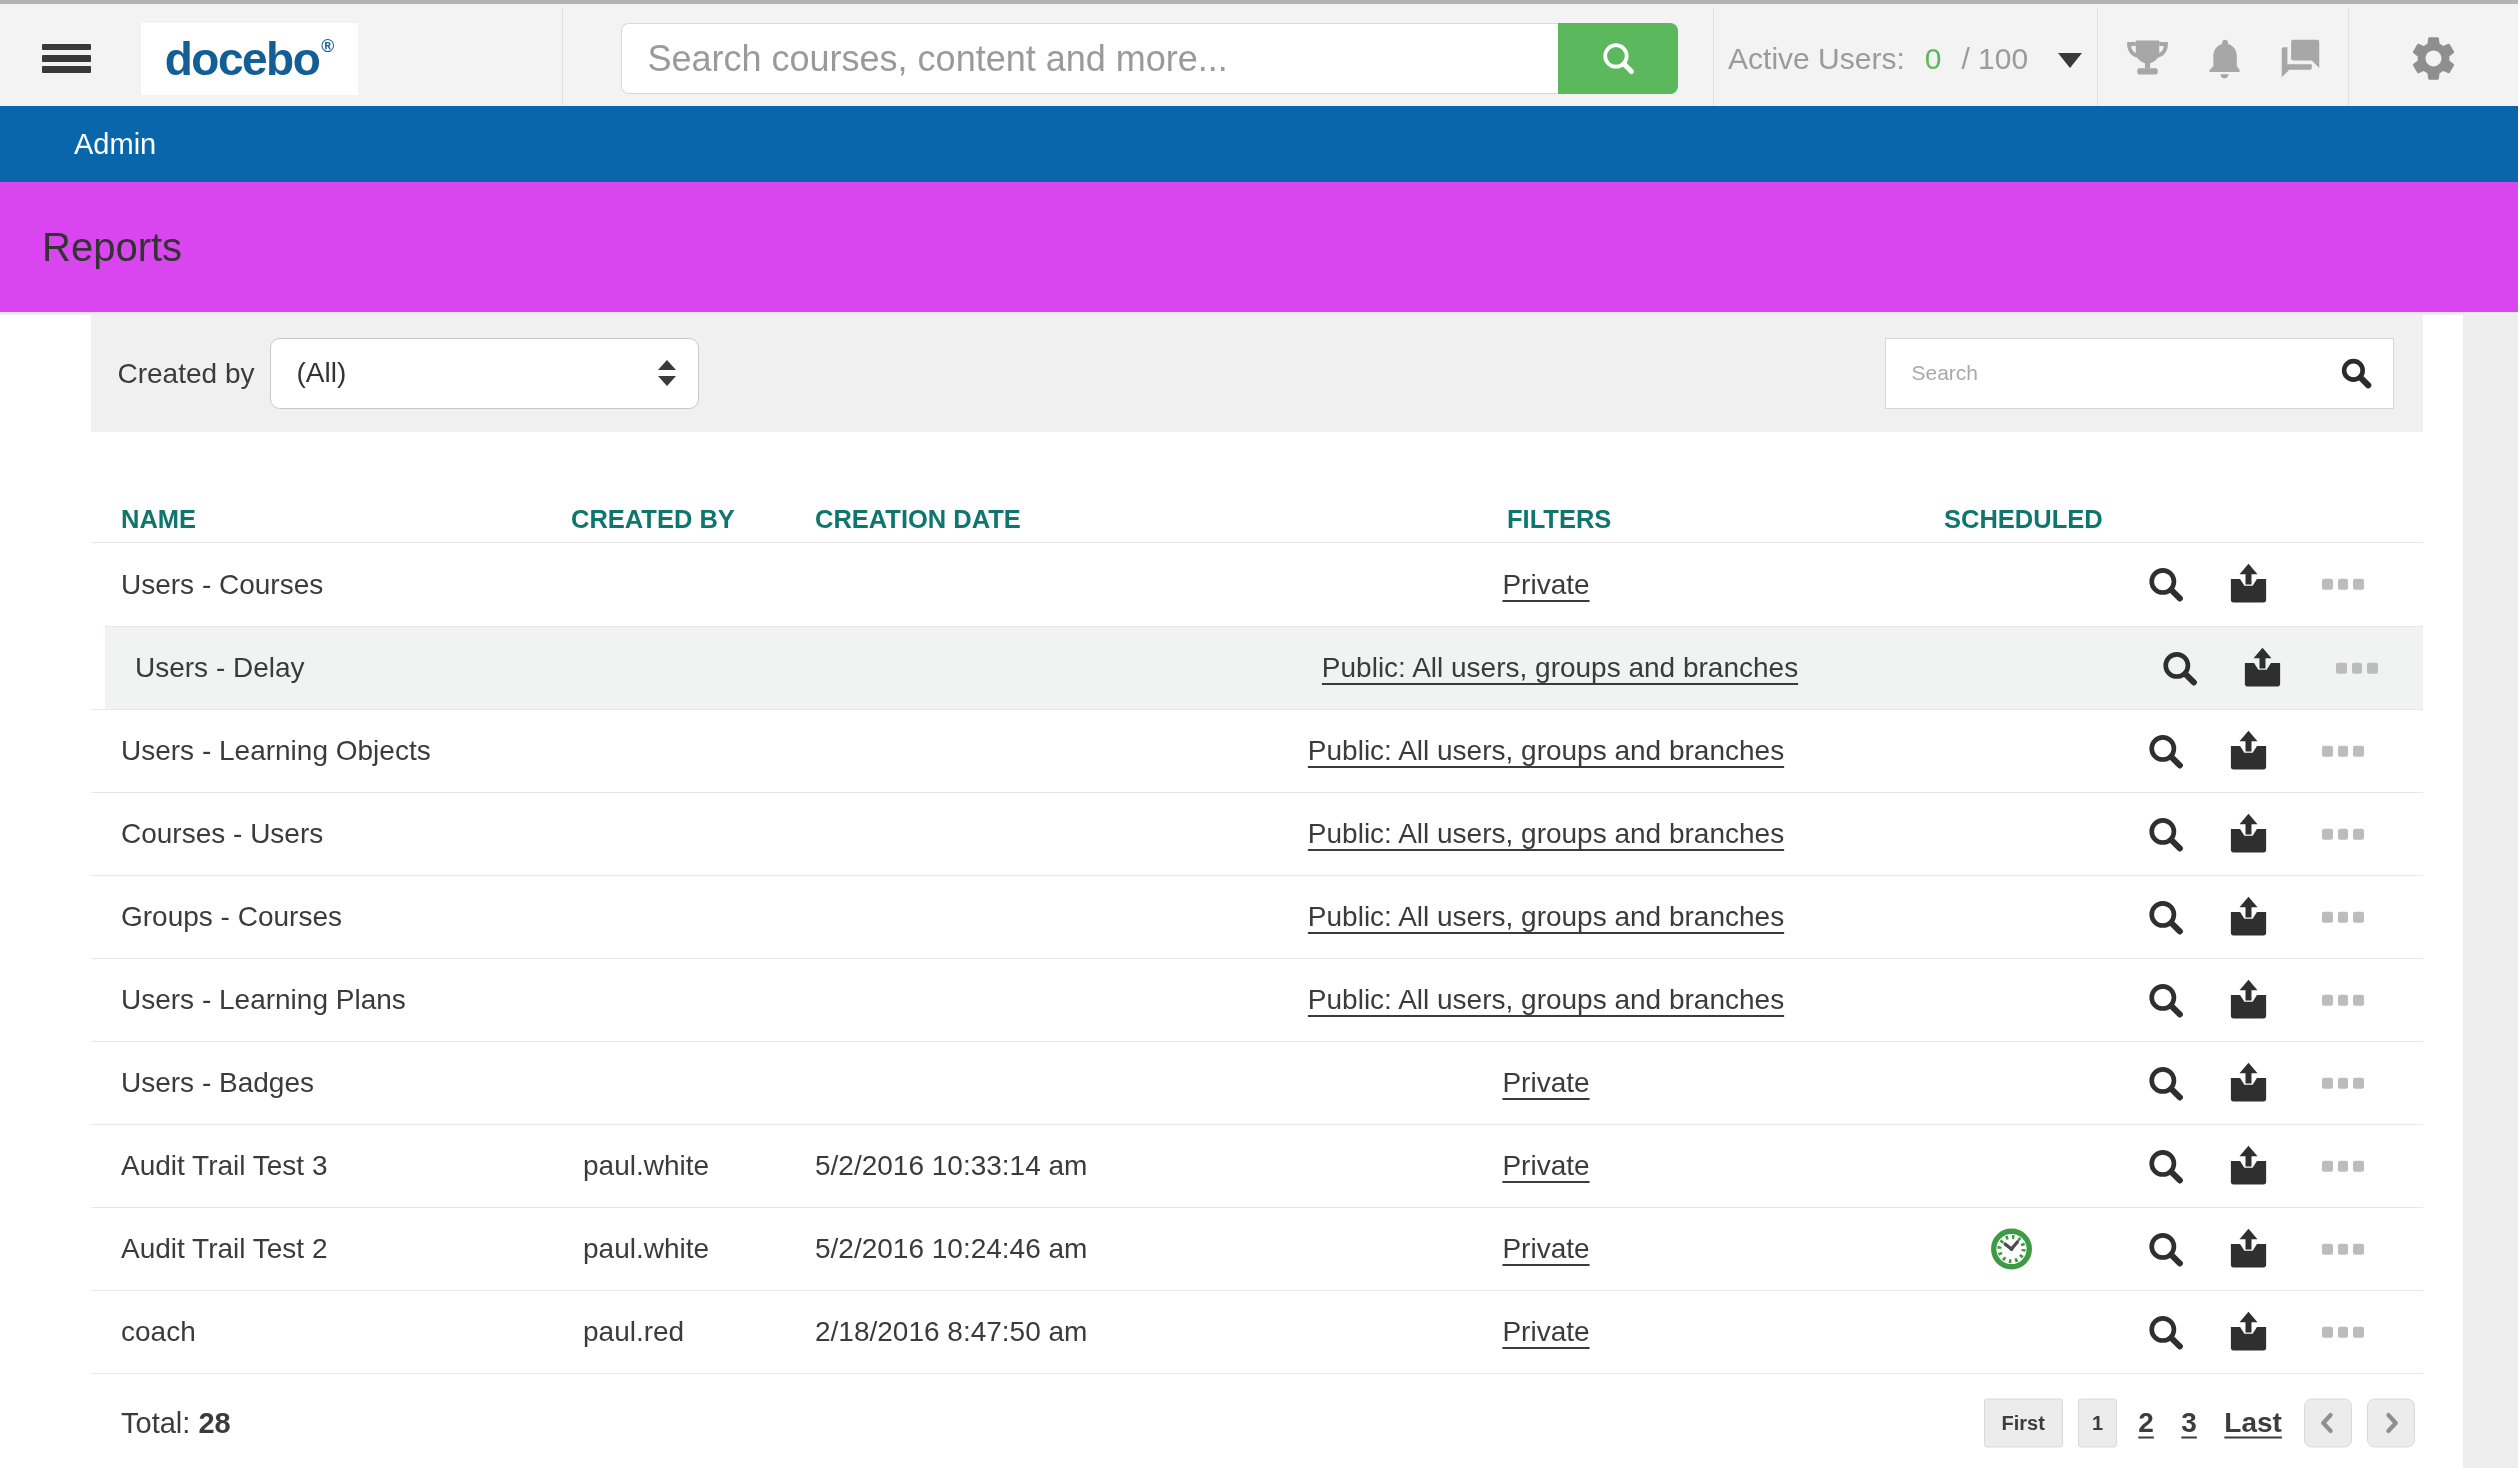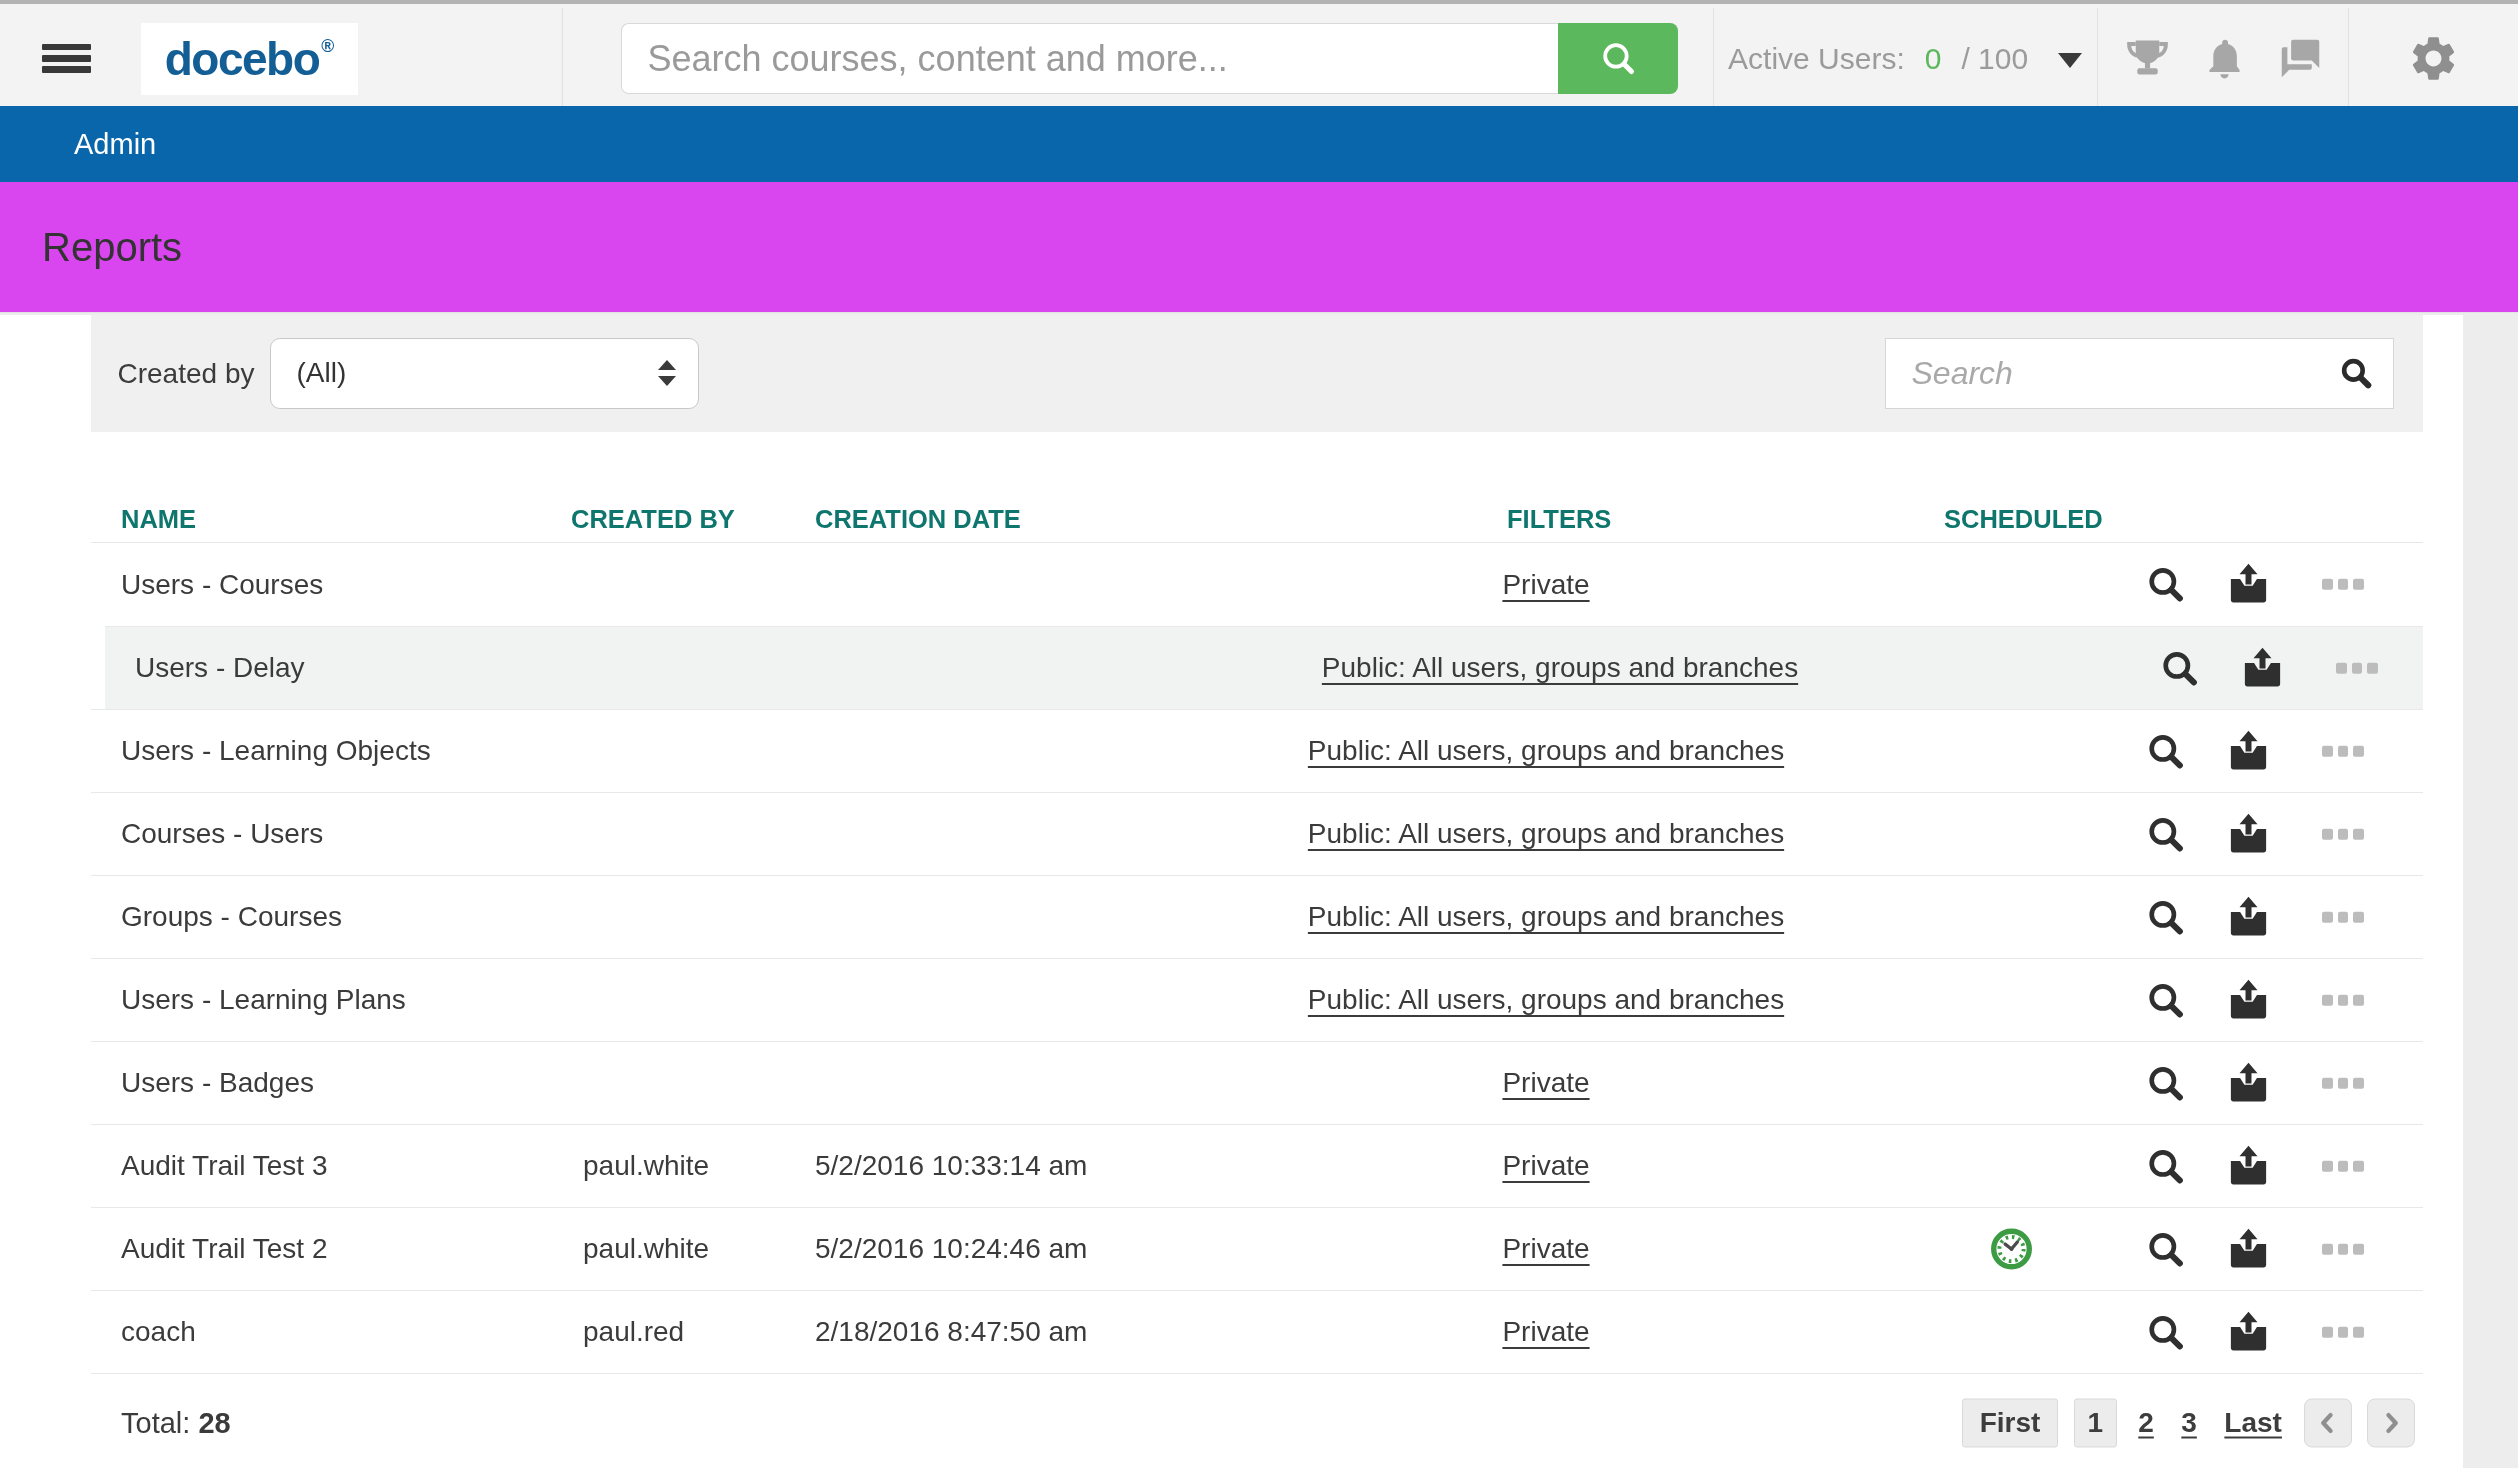--- a/index.html
+++ b/index.html
@@ -48,21 +48,21 @@
   .pagebg{position:absolute;top:315px;left:0;width:2463px;height:1154px;background:#fff;}
   .card{position:absolute;left:91px;top:0;width:2332px;}
 
   .filterbar{position:relative;height:117px;background:#f0f0f1;}
   .fb-label{position:absolute;left:26.5px;top:50%;transform:translateY(-50%);font-size:28px;color:#3c3c3c;}
   .fb-select{position:absolute;left:179px;top:22.5px;width:429px;height:71px;background:#fff;border:1px solid #c8c8c8;border-radius:9.8px;display:flex;align-items:center;justify-content:space-between;padding:0 21.6px 0 25.5px;font-size:28px;color:#333;cursor:pointer;box-sizing:border-box;}
   .updown{display:flex;flex-direction:column;gap:5.9px;}
   .updown .up{width:0;height:0;border-left:9.8px solid transparent;border-right:9.8px solid transparent;border-bottom:10.8px solid #3a3a3a;}
   .updown .down{width:0;height:0;border-left:9.8px solid transparent;border-right:9.8px solid transparent;border-top:10.8px solid #3a3a3a;}
   .fb-search{position:absolute;right:29px;top:22.5px;width:509px;height:71px;background:#fff;border:1px solid #d6d6d6;box-sizing:border-box;display:flex;align-items:center;}
-  .fb-search input{flex:1;min-width:0;border:none;outline:none;font-size:32px;font-style:italic;color:#8b5cf6;padding:0 0 0 25.5px;background:transparent;font-family:inherit;}
+  .fb-search input{flex:1;min-width:0;border:none;outline:none;font-size:21px;color:#8b5cf6;padding:0 0 0 25.5px;background:transparent;font-family:inherit;}
   .fb-search input::placeholder{color:#a9a9a9;}
   .fb-mag{margin-right:17.6px;display:flex;background:none;border:none;padding:0;cursor:pointer;}
 
   .thead{position:relative;height:111px;background:#fff;border-bottom:1px solid #e7e7e7;box-sizing:border-box;}
   .th{position:absolute;top:73px;font-size:25.5px;font-weight:bold;color:#0f766e;white-space:nowrap;}
   .th1{left:30px;} .th2{left:480px;} .th3{left:724px;} .th4{left:1416px;} .th5{left:1853px;}
 
   .trow{position:relative;height:83px;background:#fff;border-top:1px solid #e8e8e8;box-sizing:border-box;}
   .trow:first-child{border-top:none;}
   .trow.hl{background:#f1f2f2;margin-left:14px;}
@@ -71,21 +71,21 @@
   .c-filters{left:1112px;width:686px;text-align:center;text-decoration:underline;text-underline-offset:5.9px;cursor:pointer;color:#3b3b3b;}
   .c-sched{left:1871px;width:98px;display:flex;justify-content:center;}
   .act{position:absolute;top:50%;transform:translateY(-50%);background:none;border:none;cursor:pointer;padding:3.9px;display:flex;align-items:center;}
   .a-search{left:2049px;} .a-export{left:2131px;} .a-dots{left:2227px;gap:4.9px;}
   .a-dots i{width:10.8px;height:10.8px;background:#bcbcbc;border-radius:2px;display:block;}
 
   .tfoot{position:relative;height:98px;border-top:1px solid #e8e8e8;background:#fff;box-sizing:border-box;}
   .total{position:absolute;left:30px;top:50%;transform:translateY(-50%);font-size:29px;color:#3b3b3b;}
   .pagination{position:absolute;right:7.8px;top:50%;transform:translateY(-50%);display:flex;align-items:center;gap:15.7px;}
   .pg-pages{display:flex;align-items:center;gap:15.7px;}
-  .pg-box{height:49px;padding:0 16.7px;background:#ececec;border:1px solid #d9d9d9;border-radius:2.9px;font-size:28px;font-weight:bold;color:#3d3d3d;font-family:inherit;cursor:pointer;text-align:center;}
+  .pg-box{height:49px;padding:0 16.7px;background:#ececec;border:1px solid #d9d9d9;border-radius:2.9px;font-size:20px;font-weight:bold;color:#3d3d3d;font-family:inherit;cursor:pointer;text-align:center;}
   .pg-num{padding:0 12.7px;}
   .pg-link{font-size:28px;font-weight:bold;color:#3d3d3d;text-decoration:underline;text-underline-offset:4.9px;cursor:pointer;margin:0 5.9px;}
   .pg-nav{width:48px;height:49px;background:#ececec;border:1px solid #d9d9d9;border-radius:7.8px;display:flex;align-items:center;justify-content:center;cursor:pointer;padding:0;}
 </style>
 </head>
 <body>
 
 <div class="screen">
 
   <div class="topline"></div>

